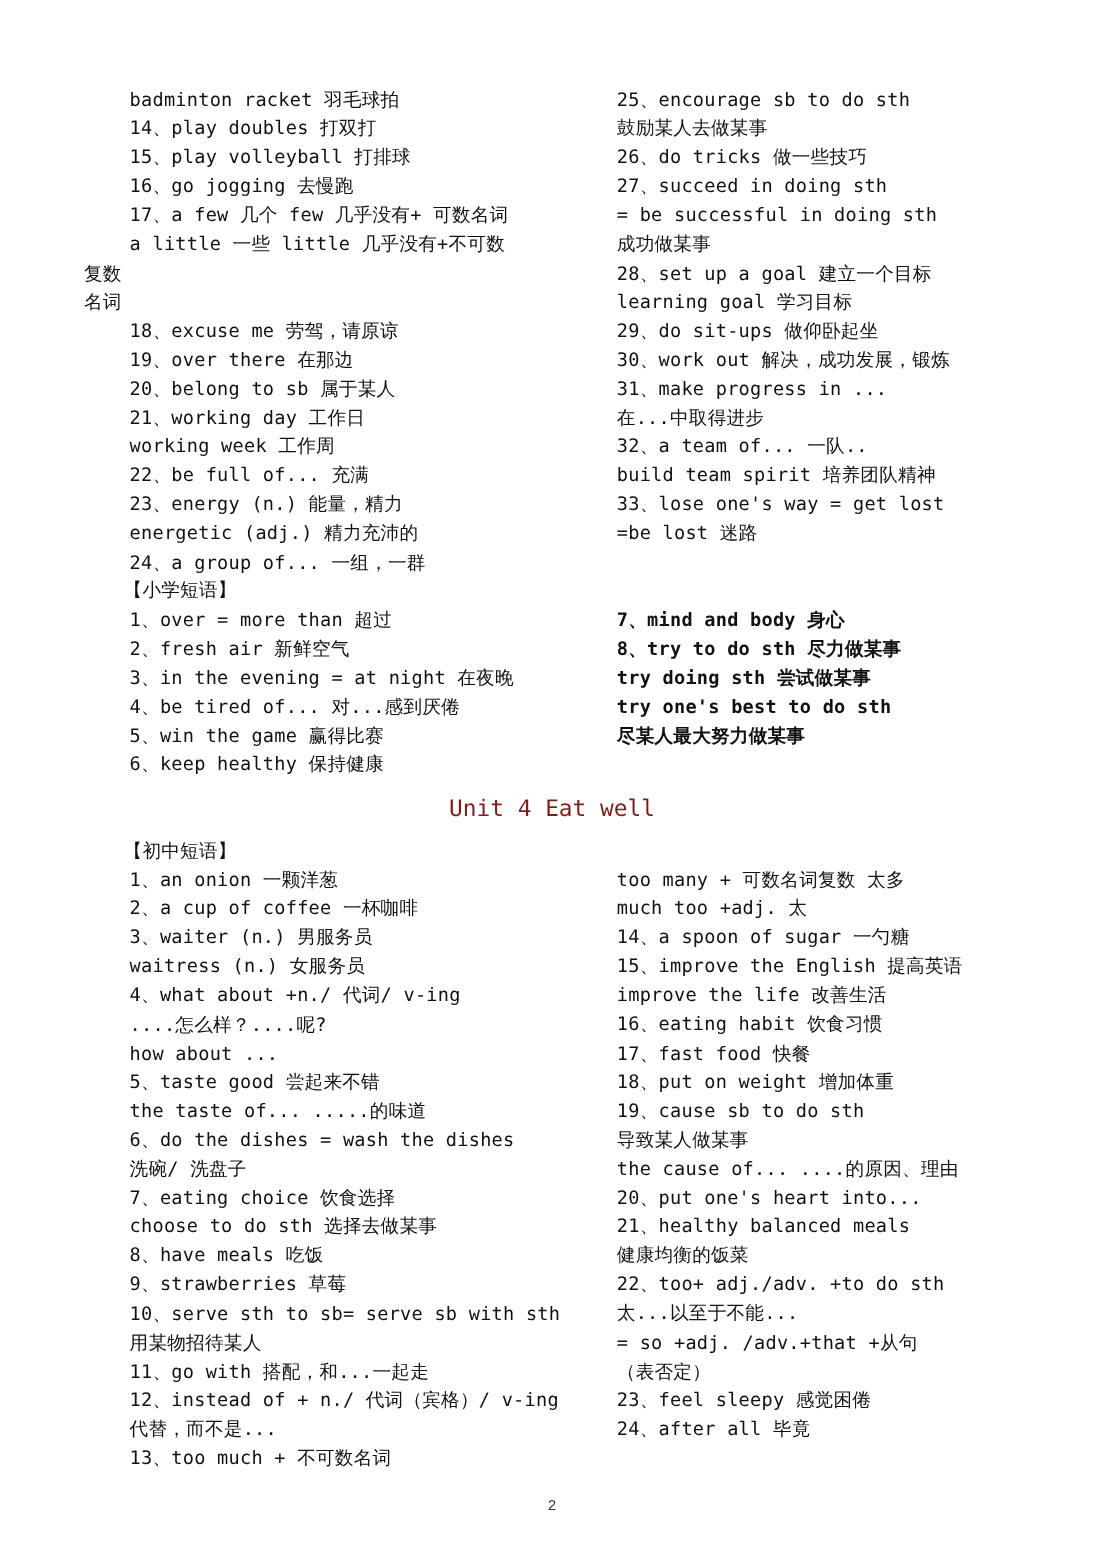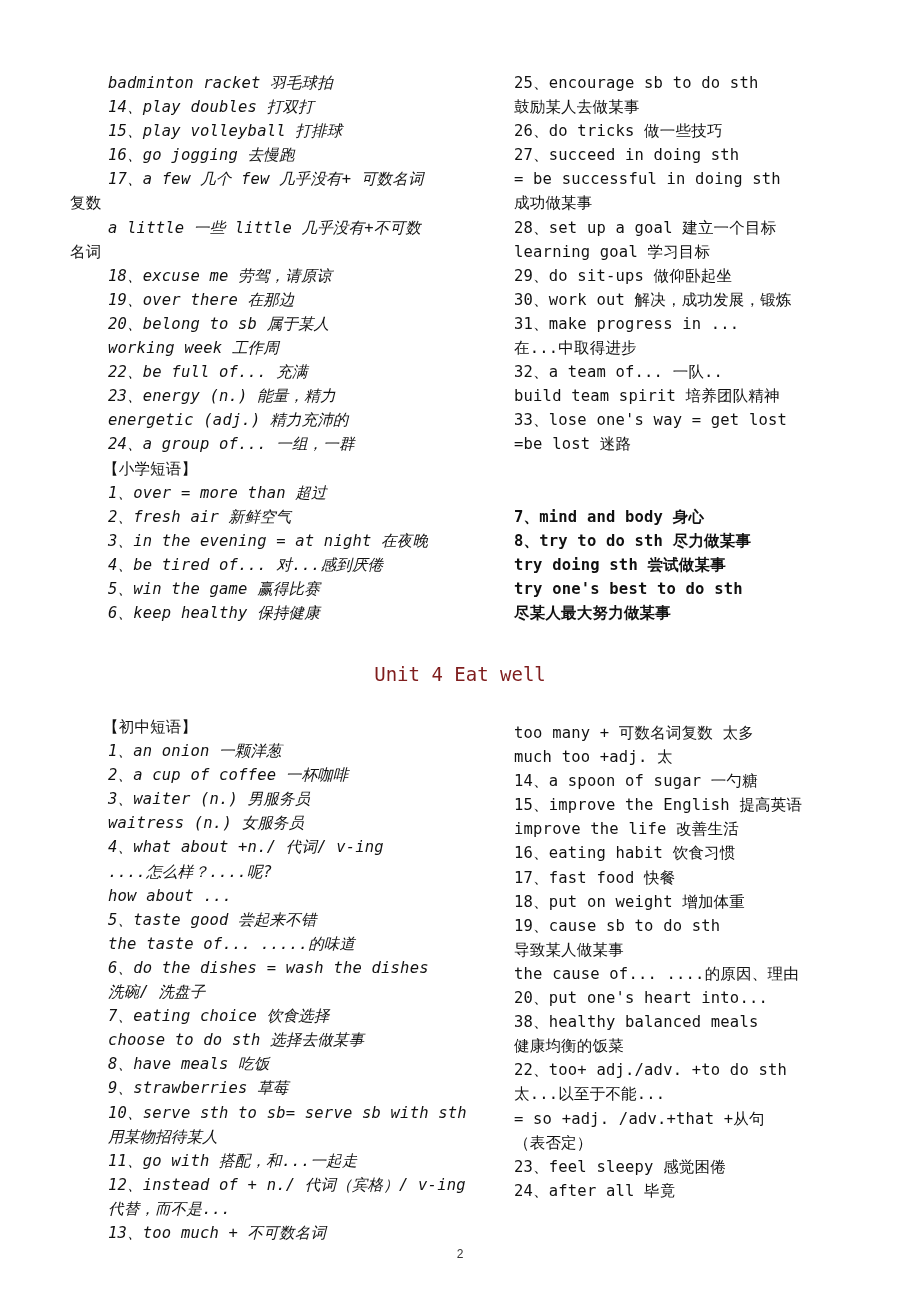--- a/index.html
+++ b/index.html
@@ -7,21 +7,21 @@
     width: 920px; height: 1302px; position: relative; overflow: hidden;
     font-family: "DejaVu Sans Mono", "Liberation Mono", monospace;
     color: #111111;
   }
   .page { position: absolute; left: 0; top: 0; width: 920px; height: 1302px; }
   .col { position: absolute; }
   .line {
     height: 24.1px; line-height: 24.1px; font-size: 15.5px; white-space: nowrap;
     letter-spacing: 0.2px;
   }
-  .indent { padding-left: 38px; font-style: italic; }
+  .indent { padding-left: 38px; }
   .title {
     position: absolute; left: 0; width: 920px; text-align: center;
     top: 660px; font-size: 19px; font-weight: normal; line-height: 28px;
     font-family: "DejaVu Sans Mono", "Liberation Mono", monospace;
     color: #7f1d1d;
   }
   .pagenum {
     position: absolute; left: 0; width: 920px; text-align: center;
     top: 1247px; font-size: 12px; color: #333;
     font-family: "Liberation Sans", sans-serif;
@@ -31,32 +31,33 @@
 <body>
 
 <div class="page">
 
   <div class="col" style="left:70px; top:71px; width:420px;">
     <div class="line indent">badminton racket 羽毛球拍</div>
     <div class="line indent">14、play doubles 打双打</div>
     <div class="line indent">15、play volleyball 打排球</div>
     <div class="line indent">16、go jogging 去慢跑</div>
     <div class="line indent">17、a few 几个  few 几乎没有+ 可数名词</div>
+    <div class="line indent">a little 一些  little 几乎没有+不可数</div>
     <div class="line">复数</div>
-    <div class="line indent">a little 一些  little 几乎没有+不可数</div>
     <div class="line">名词</div>
     <div class="line indent">18、excuse me 劳驾，请原谅</div>
     <div class="line indent">19、over there 在那边</div>
     <div class="line indent">20、belong to sb 属于某人</div>
+    <div class="line indent">21、working day 工作日</div>
     <div class="line indent">working week 工作周</div>
     <div class="line indent">22、be full of... 充满</div>
     <div class="line indent">23、energy (n.) 能量，精力</div>
     <div class="line indent">energetic (adj.) 精力充沛的</div>
     <div class="line indent">24、a group of... 一组，一群</div>
-    <div class="line" style="padding-left:33px;">【小学短语】</div>
+    <div class="line" style="padding-left:33px;font-family:Liberation Mono, monospace;">【小学短语】</div>
     <div class="line indent">1、over = more than 超过</div>
     <div class="line indent">2、fresh air 新鲜空气</div>
     <div class="line indent">3、in the evening = at night 在夜晚</div>
     <div class="line indent">4、be tired of... 对...感到厌倦</div>
     <div class="line indent">5、win the game 赢得比赛</div>
     <div class="line indent">6、keep healthy 保持健康</div>
   </div>
 
   <div class="col" style="left:514px; top:71px; width:400px;">
     <div class="line">25、encourage sb to do sth</div>
@@ -80,21 +81,21 @@
   <div class="col" style="left:514px; top:505px; width:400px;font-weight:bold;">
     <div class="line">7、mind and body 身心</div>
     <div class="line">8、try to do sth 尽力做某事</div>
     <div class="line">try doing sth 尝试做某事</div>
     <div class="line">try one's best to do sth</div>
     <div class="line">尽某人最大努力做某事</div>
   </div>
 
   <div class="title">Unit 4 Eat well</div>
 
-  <div class="col" style="left:70px; top:697px; width:430px;margin-top:18px;">
+  <div class="col" style="left:70px; top:697px; width:430px;">
     <div class="line" style="padding-left:33px;">【初中短语】</div>
     <div class="line indent">1、an onion 一颗洋葱</div>
     <div class="line indent">2、a cup of coffee 一杯咖啡</div>
     <div class="line indent">3、waiter (n.)   男服务员</div>
     <div class="line indent">waitress (n.)  女服务员</div>
     <div class="line indent">4、what about +n./ 代词/ v-ing</div>
     <div class="line indent">....怎么样？....呢?</div>
     <div class="line indent">how about ...</div>
     <div class="line indent">5、taste good  尝起来不错</div>
     <div class="line indent">the taste of...   .....的味道</div>
@@ -118,21 +119,21 @@
     <div class="line">14、a spoon of sugar 一勺糖</div>
     <div class="line">15、improve the English 提高英语</div>
     <div class="line">improve the life 改善生活</div>
     <div class="line">16、eating habit 饮食习惯</div>
     <div class="line">17、fast food 快餐</div>
     <div class="line">18、put on weight 增加体重</div>
     <div class="line">19、cause sb to do sth</div>
     <div class="line">导致某人做某事</div>
     <div class="line">the cause of...   ....的原因、理由</div>
     <div class="line">20、put one's heart into...</div>
-    <div class="line">38、healthy balanced meals</div>
+    <div class="line">21、healthy balanced meals</div>
     <div class="line">健康均衡的饭菜</div>
     <div class="line">22、too+ adj./adv. +to do sth</div>
     <div class="line">太...以至于不能...</div>
     <div class="line">= so +adj. /adv.+that +从句</div>
     <div class="line">（表否定）</div>
     <div class="line">23、feel sleepy 感觉困倦</div>
     <div class="line">24、after all 毕竟</div>
   </div>
 
   <div class="pagenum">2</div>

